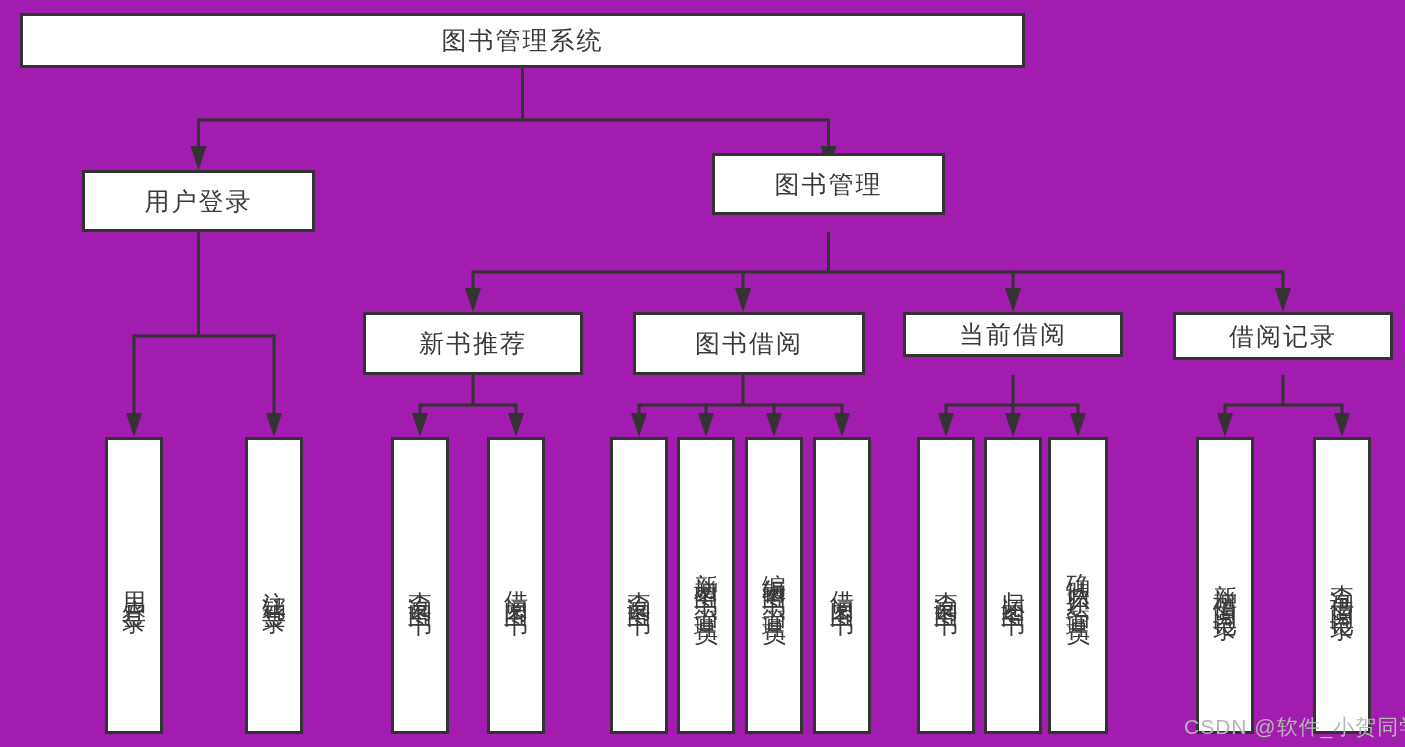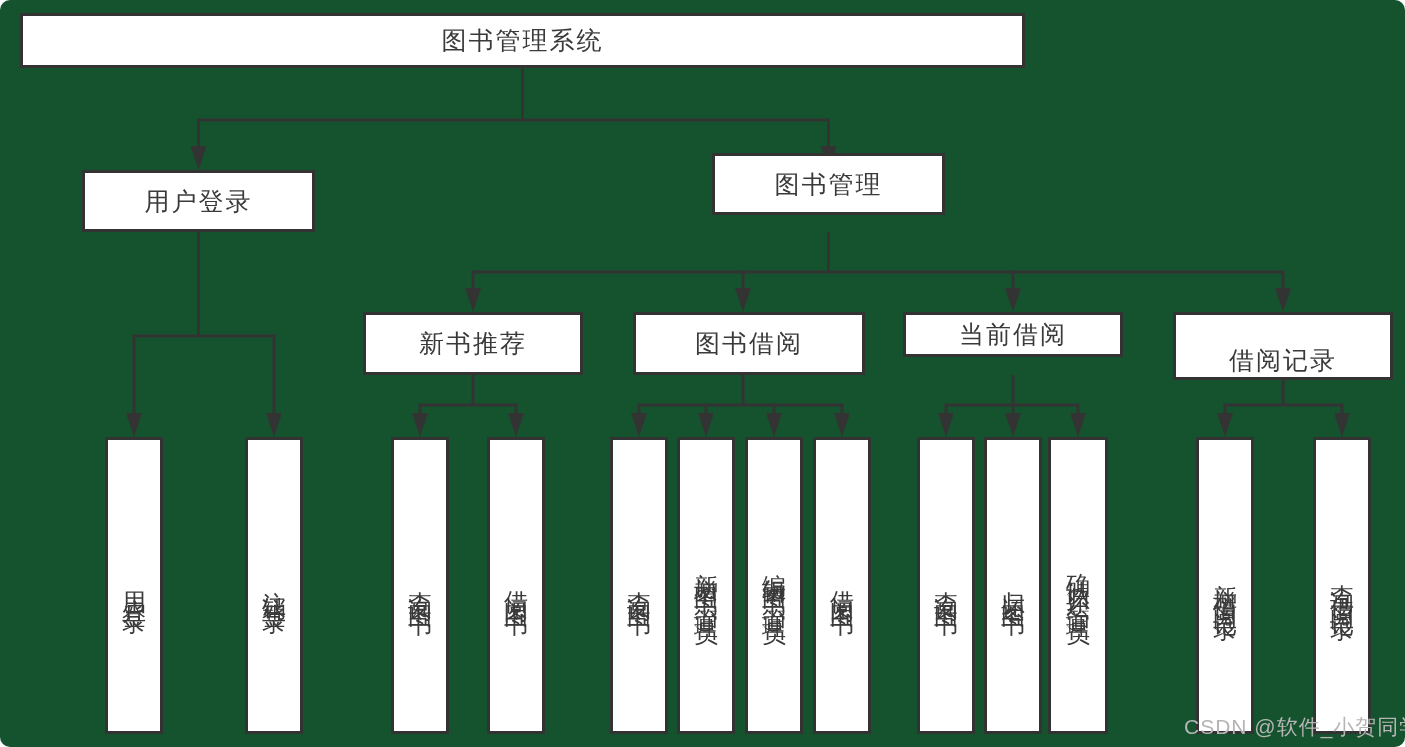--- a/index.html
+++ b/index.html
@@ -5,23 +5,22 @@
   html, body {
     margin: 0;
     padding: 0;
     background: #ffffff;
     font-family: "Liberation Sans", "DejaVu Sans", sans-serif;
   }
   #stage {
     position: relative;
     width: 1405px;
     height: 747px;
-    background: #14532d;
+    background: #a21caf;
     overflow: hidden;
-    border-radius: 10px;
   }
   #connectors {
     position: absolute;
     left: 0; top: 0;
     width: 1405px; height: 747px;
   }
   .box {
     position: absolute;
     box-sizing: border-box;
     background: #ffffff;
@@ -61,21 +60,21 @@
     letter-spacing: 1px;
     white-space: nowrap;
   }
   
   #root-box  { left: 20px;  top: 13px;  width: 1005px; height: 55px; }
   #n2-login  { left: 82px;  top: 170px; width: 233px;  height: 62px; }
   #n2-mgmt   { left: 712px; top: 153px; width: 233px;  height: 62px; }
   #n3-newrec { left: 363px; top: 312px; width: 220px;  height: 63px; }
   #n3-borrow { left: 633px; top: 312px; width: 232px;  height: 63px; }
   #n3-current{ left: 903px; top: 312px; width: 220px;  height: 45px; }
-  #n3-records{ left: 1173px;top: 312px; width: 220px;  height: 68px; align-items: flex-end; }
+  #n3-records{ left: 1173px;top: 312px; width: 220px;  height: 48px; }
   .leaf { top: 437px; height: 297px; width: 58px; }
   #lf-userlogin { left: 105px; }
   #lf-logout    { left: 245px; }
   #lf-nbr-q     { left: 391px; }
   #lf-nbr-b     { left: 487px; }
   #lf-bb-q      { left: 610px; }
   #lf-bb-add    { left: 677px; }
   #lf-bb-edit   { left: 745px; }
   #lf-bb-b      { left: 813px; }
   #lf-cb-q      { left: 917px; }

